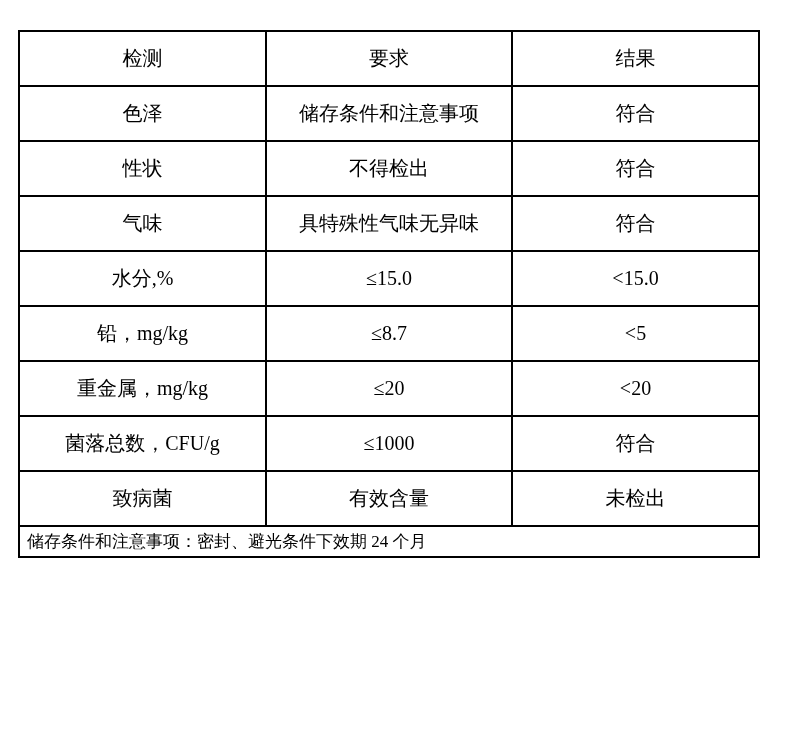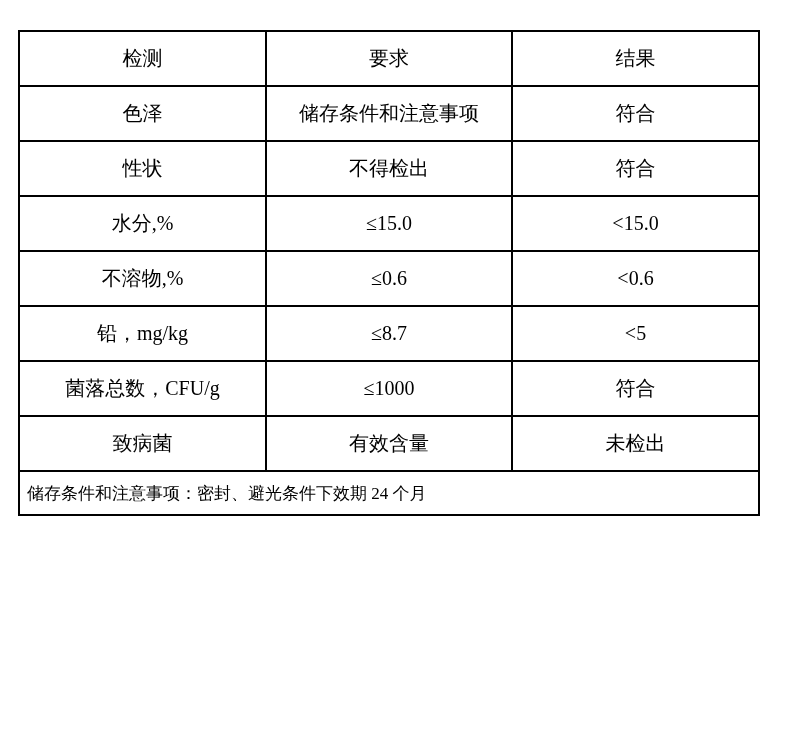--- a/index.html
+++ b/index.html
@@ -33,21 +33,21 @@
     overflow: hidden;
     white-space: nowrap;
   }
   tr.data-row, tr.header-row {
     height: 55px;
   }
   col.c1 { width: 247px; }
   col.c2 { width: 246px; }
   col.c3 { width: 247px; }
   tr.note-row {
-    height: 44px;
+    height: 31px;
   }
   tr.note-row td {
     text-align: left;
     font-size: 17px;
     padding: 1px 2px 1px 7px;
   }
 </style>
 </head>
 <body>
 
@@ -67,33 +67,38 @@
       <td>色泽</td>
       <td>储存条件和注意事项</td>
       <td>符合</td>
     </tr>
     <tr class="data-row">
       <td>性状</td>
       <td>不得检出</td>
       <td>符合</td>
     </tr>
     <tr class="data-row">
+      <td>气味</td>
+      <td>具特殊性气味无异味</td>
+      <td>符合</td>
+    </tr>
+    <tr class="data-row">
       <td>水分,%</td>
       <td>≤15.0</td>
       <td>&lt;15.0</td>
     </tr>
     <tr class="data-row">
-      <td>不溶物,%</td>
-      <td>≤0.6</td>
-      <td>&lt;0.6</td>
-    </tr>
-    <tr class="data-row">
       <td>铅，mg/kg</td>
       <td>≤8.7</td>
       <td>&lt;5</td>
+    </tr>
+    <tr class="data-row">
+      <td>重金属，mg/kg</td>
+      <td>≤20</td>
+      <td>&lt;20</td>
     </tr>
     <tr class="data-row">
       <td>菌落总数，CFU/g</td>
       <td>≤1000</td>
       <td>符合</td>
     </tr>
     <tr class="data-row">
       <td>致病菌</td>
       <td>有效含量</td>
       <td>未检出</td>

